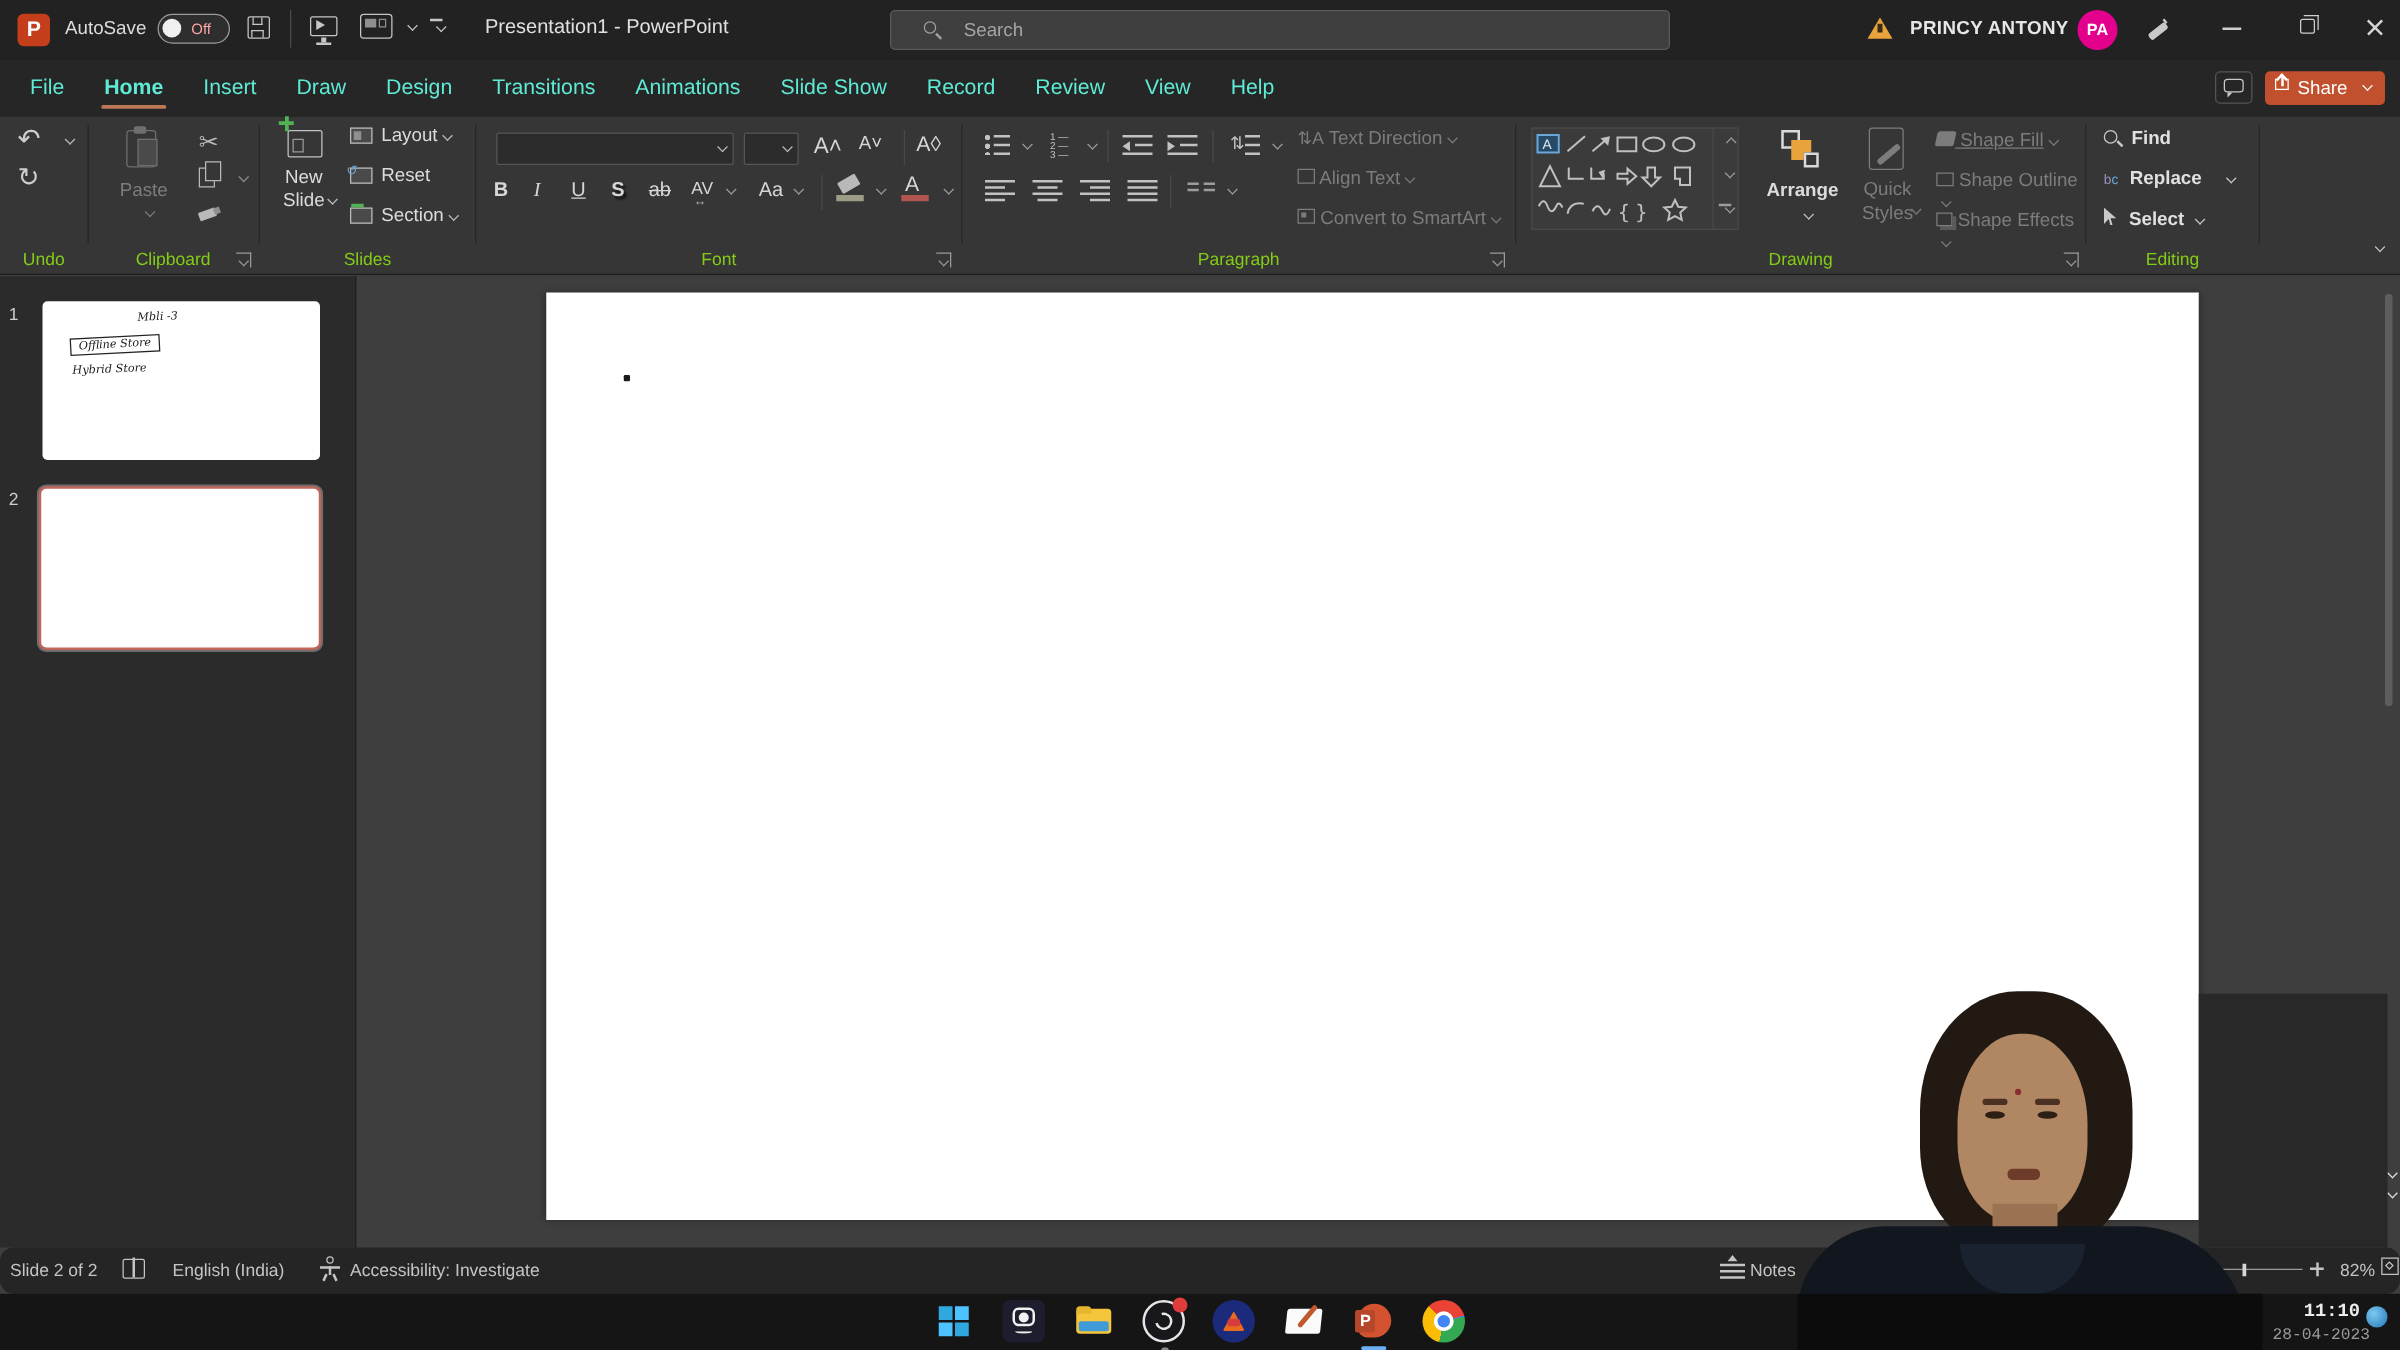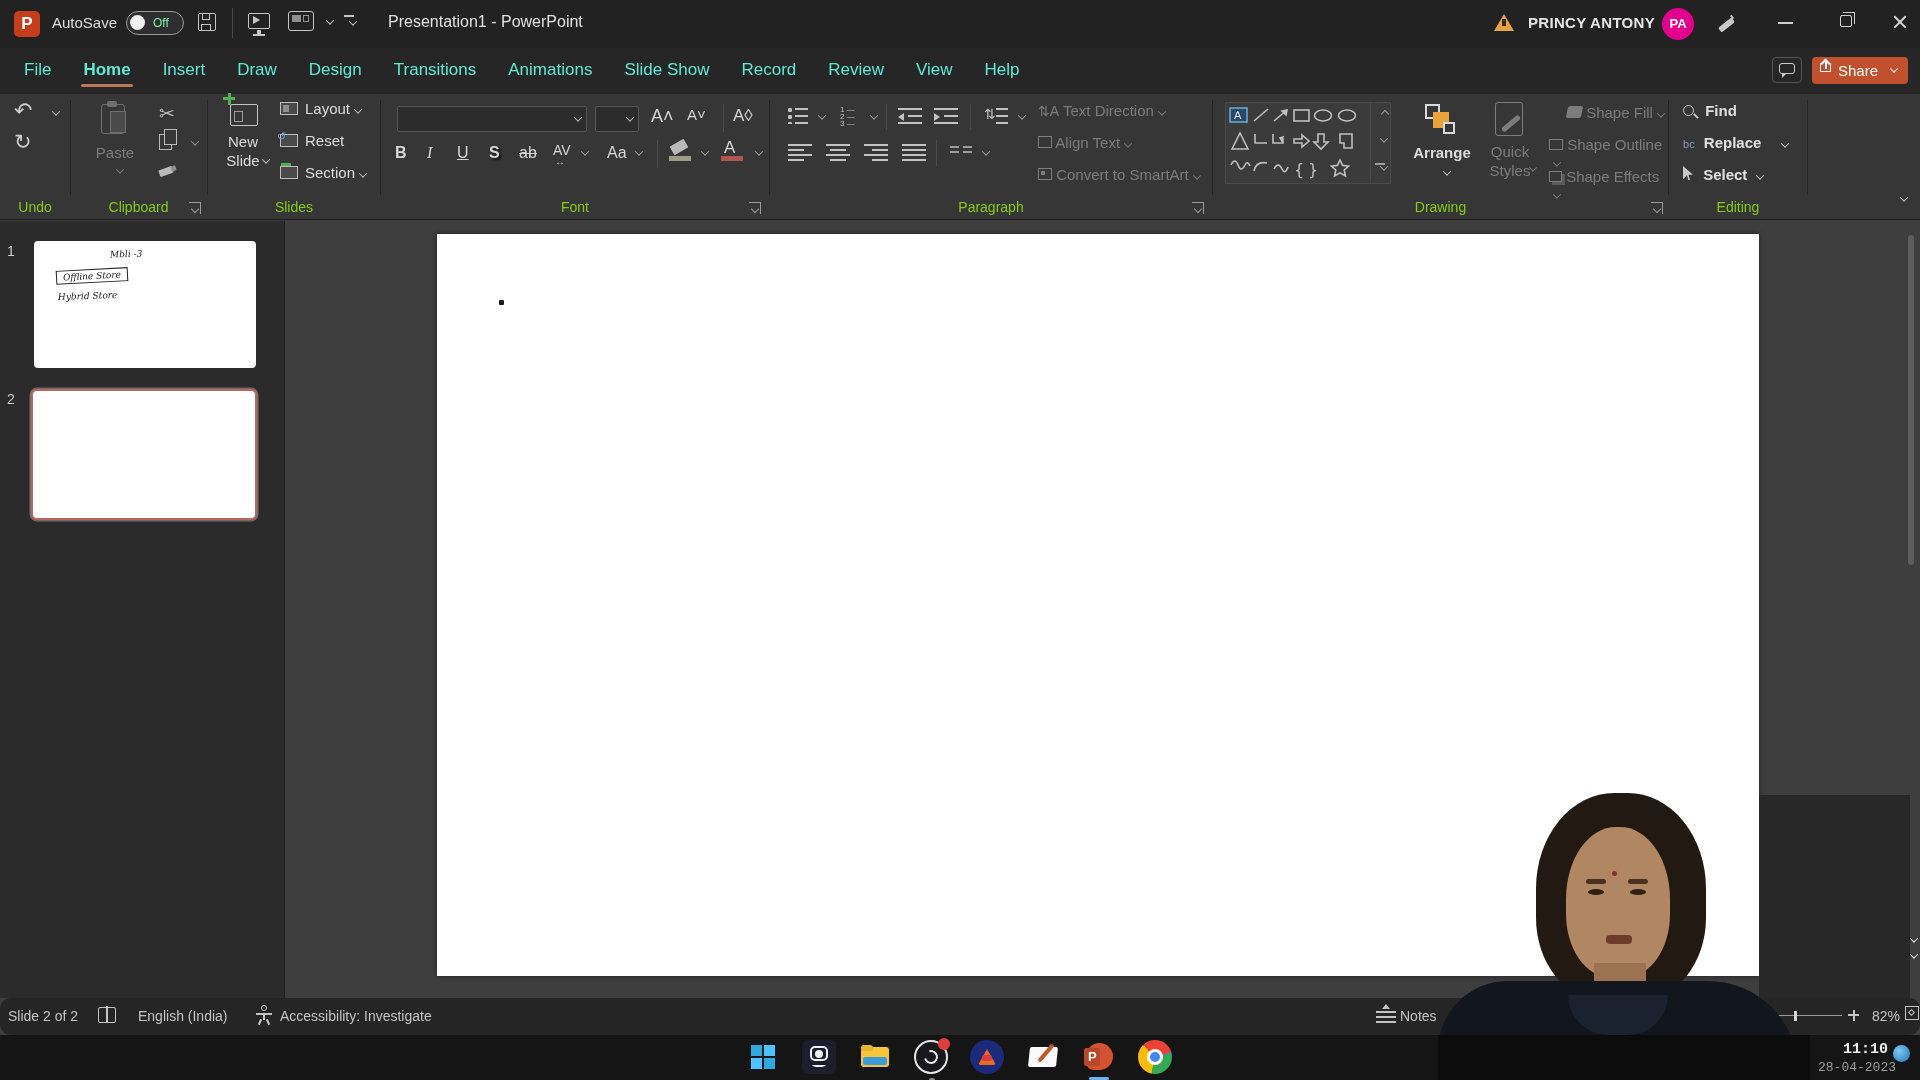--- a/index.html
+++ b/index.html
@@ -38,41 +38,46 @@
   .tbicon { width:34px; height:34px; border-radius:6px; position:relative; }
 </style>
 </head>
 <body>
 
 <div class="abs" id="titlebar">
   <div class="abs" style="left:14px;top:11px;width:26px;height:26px;border-radius:5px;background:#c43e1c;color:#fff;font-size:17px;font-weight:bold;text-align:center;line-height:26px;">P</div>
   <span class="abs txt" style="left:52px;top:14px;">AutoSave</span>
   <div class="abs" style="left:126px;top:11px;width:58px;height:24px;border:1.5px solid #9a9a9a;border-radius:12px;background:#2e2e2e;">
     <div class="abs" style="left:3px;top:3px;width:15px;height:15px;border-radius:50%;background:#f0f0f0;"></div>
-    <span class="abs" style="left:26px;top:4px;color:#86efac;font-size:12px;">Off</span>
+    <span class="abs" style="left:26px;top:4px;color:#fca5a5;font-size:12px;">Off</span>
   </div>
   <div class="abs" style="left:198px;top:13px;width:18px;height:18px;border:1.7px solid #c6c6c6;border-radius:2px;">
     <div class="abs" style="left:3px;top:0;width:8px;height:6px;border:1.5px solid #c6c6c6;border-top:none;"></div>
     <div class="abs" style="left:2px;bottom:0;width:10px;height:6px;border:1.5px solid #c6c6c6;border-bottom:none;"></div>
   </div>
   <div class="abs" style="left:232px;top:8px;width:1px;height:30px;background:#4a4a4a;"></div>
   <div class="abs" style="left:248px;top:13px;width:22px;height:16px;border:1.7px solid #c6c6c6;border-radius:2px;">
     <div class="abs" style="left:8px;top:16px;width:4px;height:4px;background:#c6c6c6;"></div>
     <div class="abs" style="left:4px;top:20px;width:12px;height:1.6px;background:#c6c6c6;"></div>
     <div class="abs" style="left:4px;top:2px;width:0;height:0;border-left:7px solid #c6c6c6;border-top:4px solid transparent;border-bottom:4px solid transparent;"></div>
   </div>
   <div class="abs" style="left:288px;top:11px;width:26px;height:20px;border:1.7px solid #c6c6c6;border-radius:3px;">
     <div class="abs" style="left:3px;top:3px;width:9px;height:7px;background:#8f8f8f;"></div>
     <div class="abs" style="left:14px;top:3px;width:6px;height:7px;border:1px solid #8f8f8f;"></div>
   </div>
   <span class="abs chv" style="left:322px;top:19px;color:#c6c6c6;"></span>
   <div class="abs" style="left:344px;top:15px;width:10px;height:2px;background:#c6c6c6;"></div>
   <span class="abs chv" style="left:345px;top:20px;color:#c6c6c6;"></span>
   <span class="abs" style="left:388px;top:13px;color:#e0e0e0;font-size:16px;">Presentation1  -  PowerPoint</span>
 
+  <div class="abs" style="left:712px;top:8px;width:624px;height:32px;background:#3f3f3f;border:1px solid #5a5a5a;border-radius:4px;">
+    <div class="abs" style="left:26px;top:8px;width:10px;height:10px;border:1.7px solid #9f9f9f;border-radius:50%;"></div>
+    <div class="abs" style="left:35px;top:19px;width:6px;height:1.7px;background:#9f9f9f;transform:rotate(45deg);"></div>
+    <span class="abs" style="left:58px;top:7px;color:#a5a5a5;font-size:15px;">Search</span>
+  </div>
 
   <div class="abs" style="left:1494px;top:14px;width:0;height:0;border-left:10px solid transparent;border-right:10px solid transparent;border-bottom:17px solid #e8a33d;">
     <div class="abs" style="left:-2px;top:5px;width:4px;height:7px;background:#3a2c12;"></div>
   </div>
   <span class="abs" style="left:1528px;top:14px;color:#e6e6e6;font-size:15px;font-weight:bold;letter-spacing:.3px;">PRINCY ANTONY</span>
   <div class="abs" style="left:1662px;top:8px;width:32px;height:32px;border-radius:50%;background:#e3008c;color:#fff;font-size:13px;font-weight:bold;text-align:center;line-height:32px;">PA</div>
   <div class="abs" style="left:1716px;top:14px;width:20px;height:20px;">
     <div class="abs" style="left:2px;top:8px;width:17px;height:6px;background:#c9c9c9;transform:rotate(-38deg);border-radius:2px;"></div>
     <div class="abs" style="left:14px;top:2px;width:4px;height:2px;background:#c9c9c9;transform:rotate(52deg);"></div>
   </div>
@@ -326,21 +331,21 @@
       <span class="abs txt" style="left:0;width:66px;top:42px;font-weight:bold;">Arrange</span>
       <span class="abs chv" style="left:30px;top:68px;color:#c2c2c2;"></span>
     </div>
     <div class="abs dim" style="left:266px;top:8px;width:62px;height:92px;text-align:center;font-size:15px;">
       <div class="abs" style="left:16px;top:0px;width:28px;height:34px;border:1.7px solid #7c7c7c;border-radius:3px;">
         <div class="abs" style="left:4px;top:18px;width:22px;height:5px;background:#7c7c7c;transform:rotate(-40deg);border-radius:2px;"></div>
       </div>
       <span class="abs" style="left:0;width:62px;top:40px;line-height:19px;">Quick Styles</span>
       <span class="abs chv" style="left:46px;top:64px;"></span>
     </div>
-    <div class="abs dim" style="left:354px;top:10px;font-size:15px;">
+    <div class="abs dim" style="left:336px;top:10px;font-size:15px;text-decoration:underline;">
       <span style="display:inline-block;width:15px;height:12px;background:#7c7c7c;transform:skewX(-12deg);border-radius:2px;"></span>
       <span>Shape Fill</span><span class="chv"></span>
     </div>
     <div class="abs dim" style="left:336px;top:42px;font-size:15px;">
       <span style="display:inline-block;width:14px;height:11px;border:1.6px solid #7c7c7c;"></span>
       <span>Shape Outline</span><span class="chv"></span>
     </div>
     <div class="abs dim" style="left:336px;top:74px;font-size:15px;">
       <span style="display:inline-block;width:13px;height:11px;border:1.6px solid #7c7c7c;box-shadow:3px 3px 0 #5a5a5a;"></span>
       <span>Shape Effects</span><span class="chv"></span>

